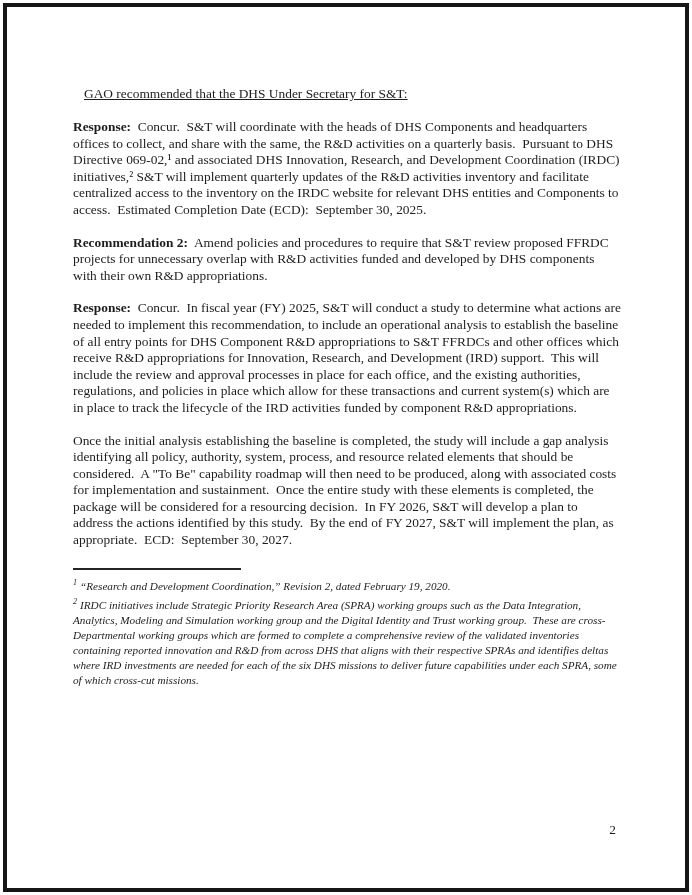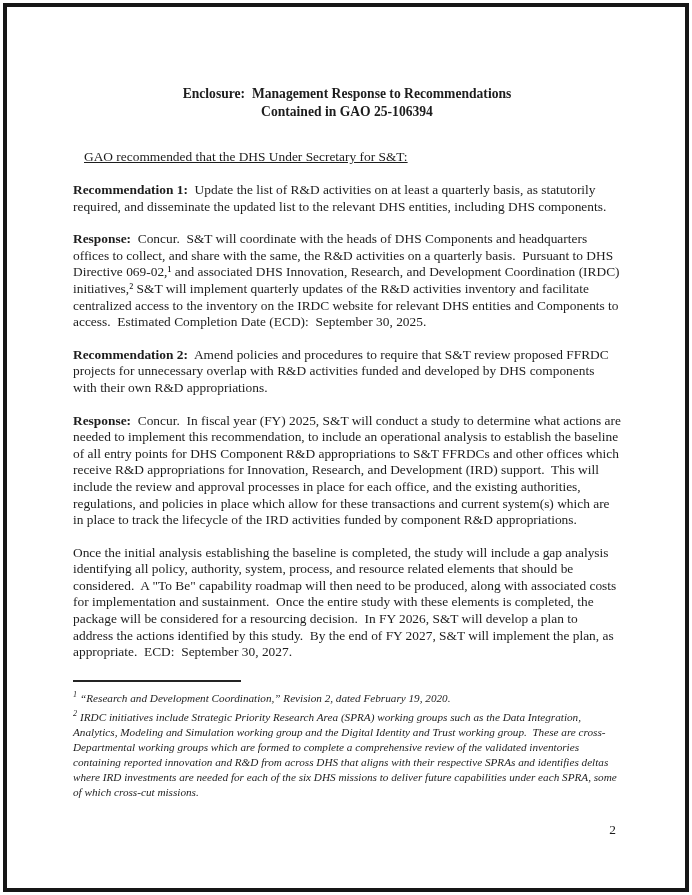--- a/index.html
+++ b/index.html
@@ -78,30 +78,23 @@
     right: 69px;
     font-size: 13.4px;
   }
 </style>
 </head>
 <body>
 
 <div class="page">
   <div class="content">
 
-    <div class="title-block">
-      <div>Enclosure:  Management Response to Recommendations</div>
-      <div>Contained in GAO 25-106394</div>
-    </div>
 
     <p class="section-heading">GAO recommended that the DHS Under Secretary for S&amp;T:</p>
 
-    <p class="para">
-      <span class="lead">Recommendation 1:</span><span>  Update the list of R&amp;D activities on at least a quarterly basis, as statutorily required, and disseminate the updated list to the relevant DHS entities, including DHS components.</span>
-    </p>
 
     <p class="para">
       <span class="lead">Response:</span><span>  Concur.  S&amp;T will coordinate with the heads of DHS Components and headquarters offices to collect, and share with the same, the R&amp;D activities on a quarterly basis.  Pursuant to DHS Directive 069-02,¹ and associated DHS Innovation, Research, and Development Coordination (IRDC) initiatives,² S&amp;T will implement quarterly updates of the R&amp;D activities inventory and facilitate centralized access to the inventory on the IRDC website for relevant DHS entities and Components to access.  Estimated Completion Date (ECD):  September 30, 2025.</span>
     </p>
 
     <p class="para">
       <span class="lead">Recommendation 2:</span><span>  Amend policies and procedures to require that S&amp;T review proposed FFRDC projects for unnecessary overlap with R&amp;D activities funded and developed by DHS components with their own R&amp;D appropriations.</span>
     </p>
 
     <p class="para">

